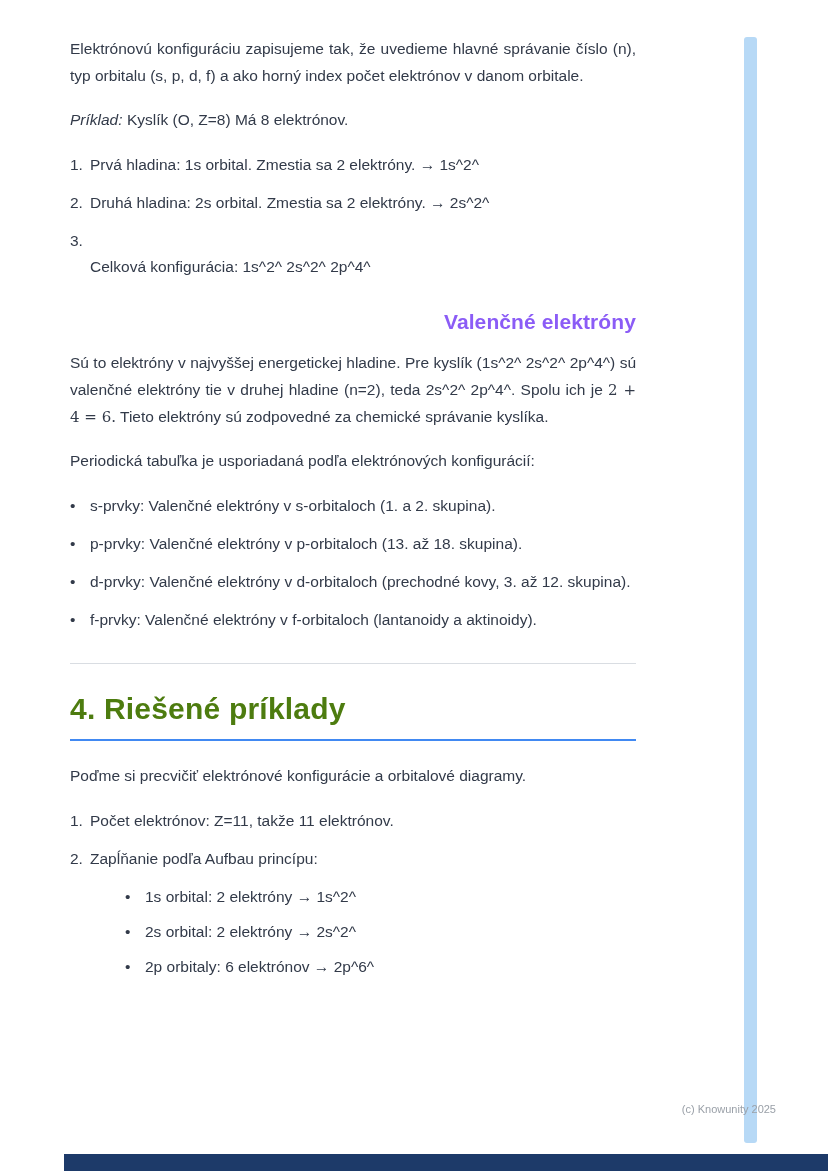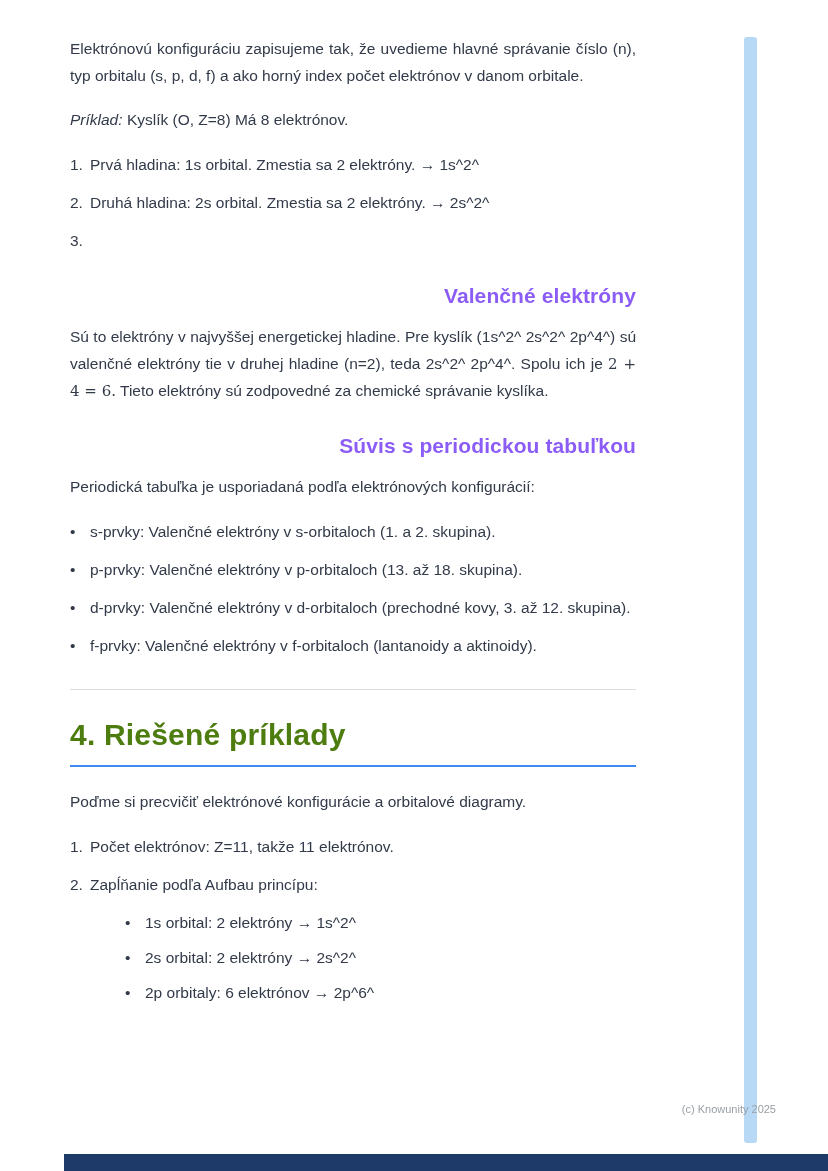--- a/index.html
+++ b/index.html
@@ -75,33 +75,33 @@
       <span class="ltext">Prvá hladina: 1s orbital. Zmestia sa 2 elektróny. → 1s^2^</span>
     </div>
     <div class="litem">
       <span class="lnum">2.</span>
       <span class="ltext">Druhá hladina: 2s orbital. Zmestia sa 2 elektróny. → 2s^2^</span>
     </div>
     <div class="litem">
       <span class="lnum">3.</span>
       <span class="ltext">
         <br>
+        <span>Celková konfigurácia: 1s^2^ 2s^2^ 2p^4^</span>
       </span>
     </div>
   </div>
 
   <h3 class="sub-heading">Valenčné elektróny</h3>
 
   <p class="body justify">
     <span>Sú to elektróny v najvyššej energetickej hladine. Pre kyslík (1s^2^ 2s^2^ 2p^4^) sú valenčné elektróny tie v druhej hladine (n=2), teda 2s^2^ 2p^4^. Spolu ich je</span>
     <span class="math">2 + 4 = 6.</span>
     <span>Tieto elektróny sú zodpovedné za chemické správanie kyslíka.</span>
   </p>
 
-  <h3 class="sub-heading">Súvis s periodickou tabuľkou</h3>
 
   <p class="body">Periodická tabuľka je usporiadaná podľa elektrónových konfigurácií:</p>
 
   <div class="list">
     <div class="litem">
       <span class="lmark">•</span>
       <span class="ltext">
         <span class="bold">s-prvky</span><span>: Valenčné elektróny v s-orbitaloch (1. a 2. skupina).</span>
       </span>
     </div>

